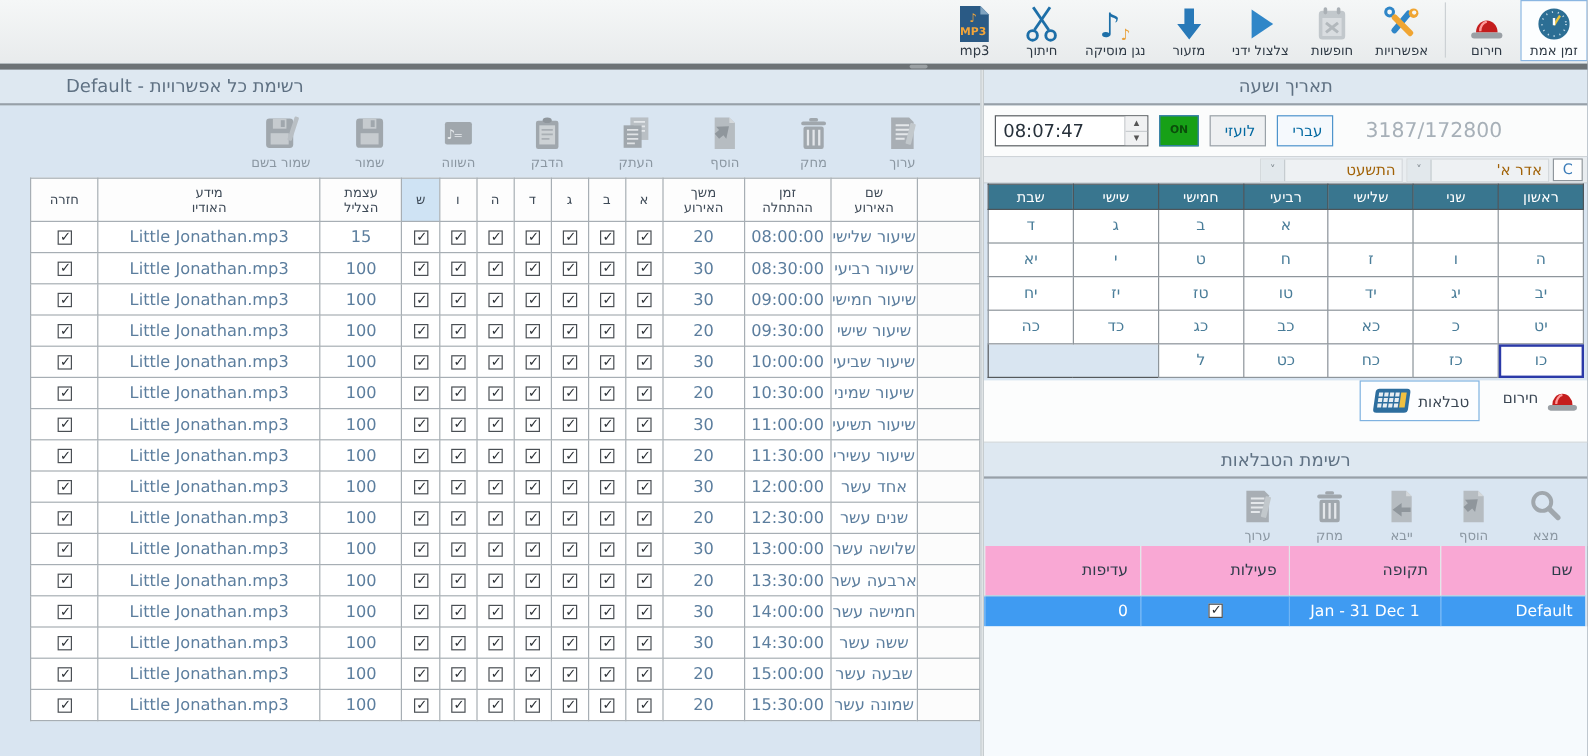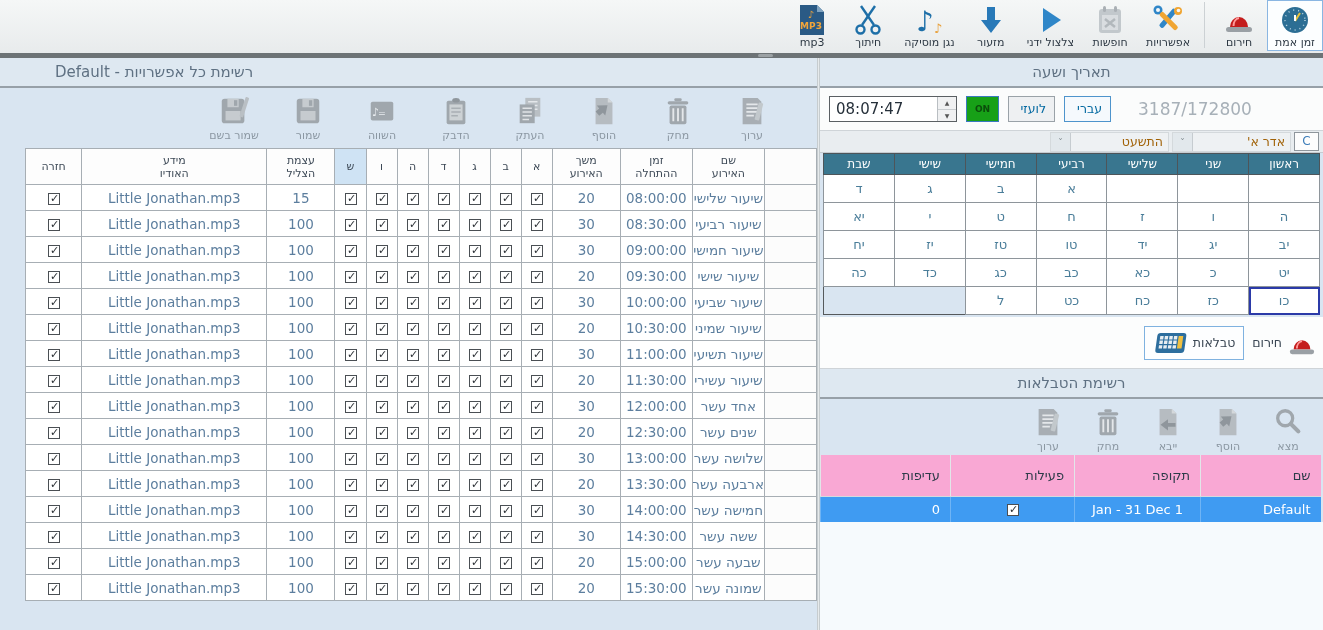--- a/index.html
+++ b/index.html
@@ -84,21 +84,21 @@
   .cal-wrap { height:164px; background:#d9e5f1; padding:0 3px; }
   table.cal { border-collapse:collapse; table-layout:fixed; width:497px; border:1px solid #55595c; direction:rtl; }
   table.cal th { height:21px; background:#39768f; color:#fff; font-size:12px; font-weight:normal;
                  border:1px solid #4d555a; }
   table.cal td { height:28px; background:#fff; border:1px solid #8e959b; text-align:center;
                  font-size:13px; color:#4a7d99; }
   table.cal td.sel { outline:2px solid #2b3aa8; outline-offset:-2px; }
   table.cal td.nocell { background:transparent; border:none; }
 
   .tabrow { height:52px; background:#fcfdfd; border-bottom:1px solid #cfd4d8; display:flex;
-            align-items:center; justify-content:flex-end; padding-right:6px; gap:8px; }
+            align-items:flex-start; justify-content:flex-end; padding-right:6px; gap:19px; }
   .tab-tables { display:flex; align-items:center; gap:6px; border:1px solid #7fb2e0; background:#fdfeff;
                 padding:4px 8px; cursor:default; }
   .tab-tables .lb, .tab-emerg .lb { font-size:12.5px; color:#3a4653; }
   .tab-emerg { display:flex; align-items:center; gap:5px; cursor:default; }
 
   .rp-toolbar { height:56px; background:#d9e5f1; direction:rtl; display:flex; gap:10px; padding:5px 10px 0 0; }
   .rp-toolbar .gtb-item { width:50px; }
 
   table.tlist { border-collapse:collapse; table-layout:fixed; width:500px; direction:rtl; background:#fbfdfe; }
   table.tlist th { height:41px; background:#f9a8d4; font-size:13px; font-weight:normal; color:#2d3b49;

